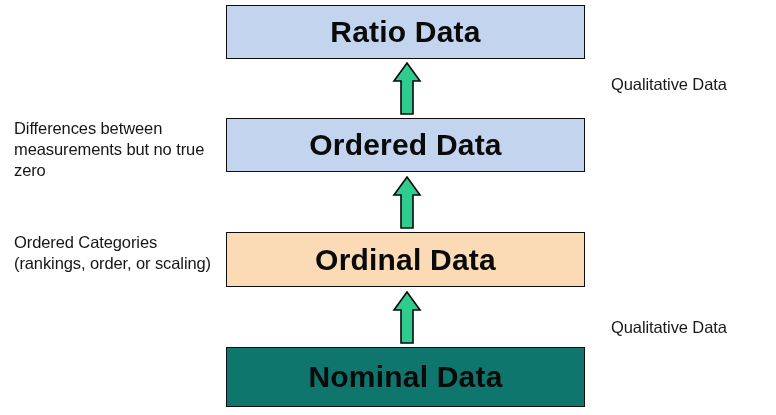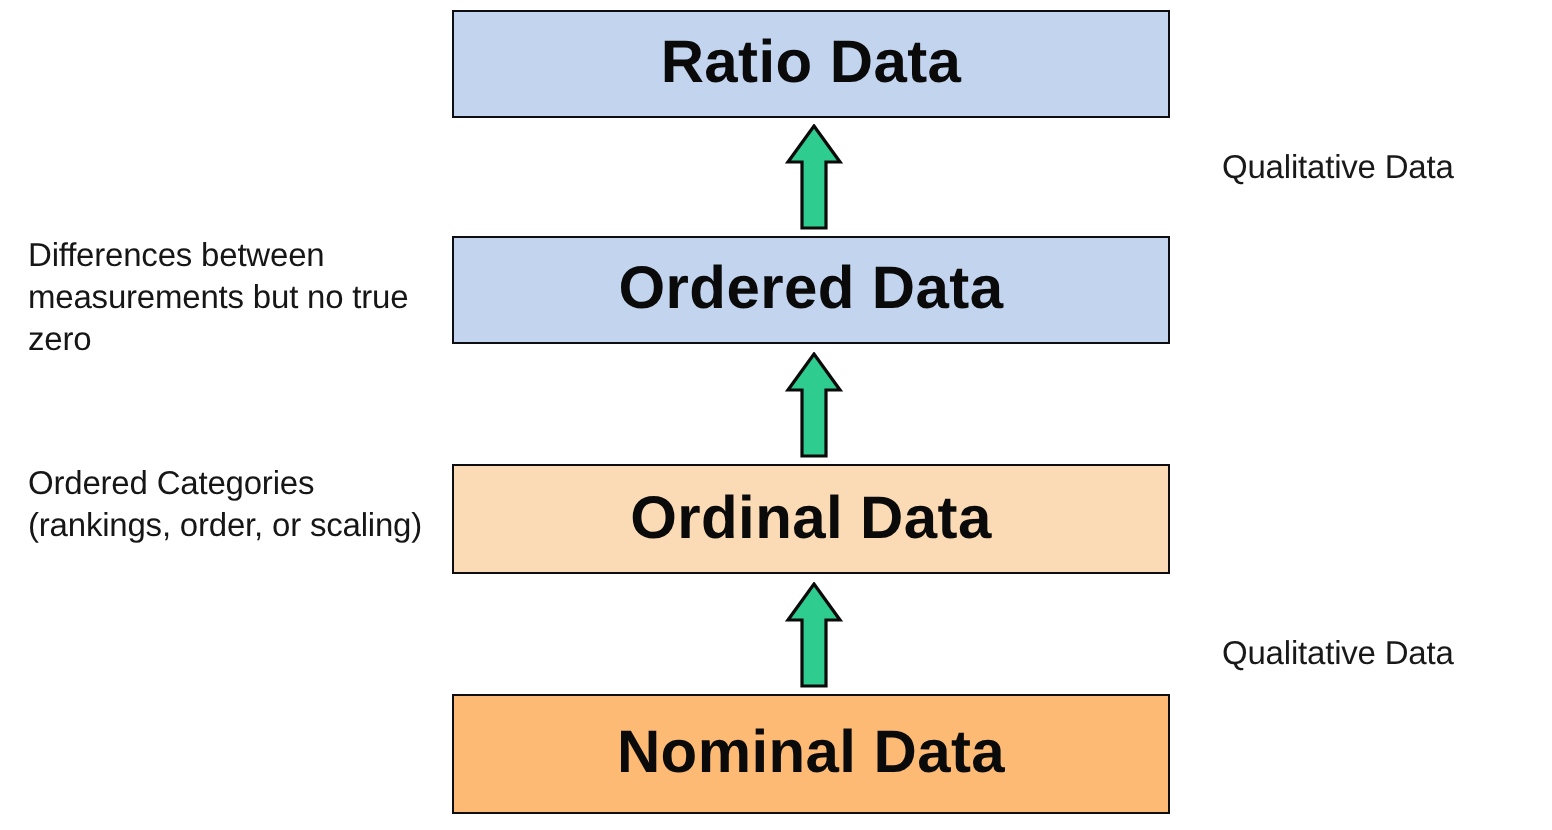--- a/index.html
+++ b/index.html
@@ -103,21 +103,21 @@
   </div>
 
   <div class="level-box box-interval" style="background:#c3d4ee">
     <span class="level-label">Ordered Data</span>
   </div>
 
   <div class="level-box box-ordinal" style="background:#fbdbb5">
     <span class="level-label">Ordinal Data</span>
   </div>
 
-  <div class="level-box box-nominal" style="background:#fdba74">
+  <div class="level-box box-nominal" style="background:#0f766e">
     <span class="level-label">Nominal Data</span>
   </div>
 
   <div class="arrow arrow-1">
     <svg viewBox="0 0 30 53" preserveAspectRatio="none" aria-hidden="true">
       <polygon points="15,1 28,19 21,19 21,52 9,52 9,19 2,19" fill="#2ecc8f" stroke="#0a0a0a" stroke-width="1.6" stroke-linejoin="miter"></polygon>
     </svg>
   </div>
 
   <div class="arrow arrow-2">

